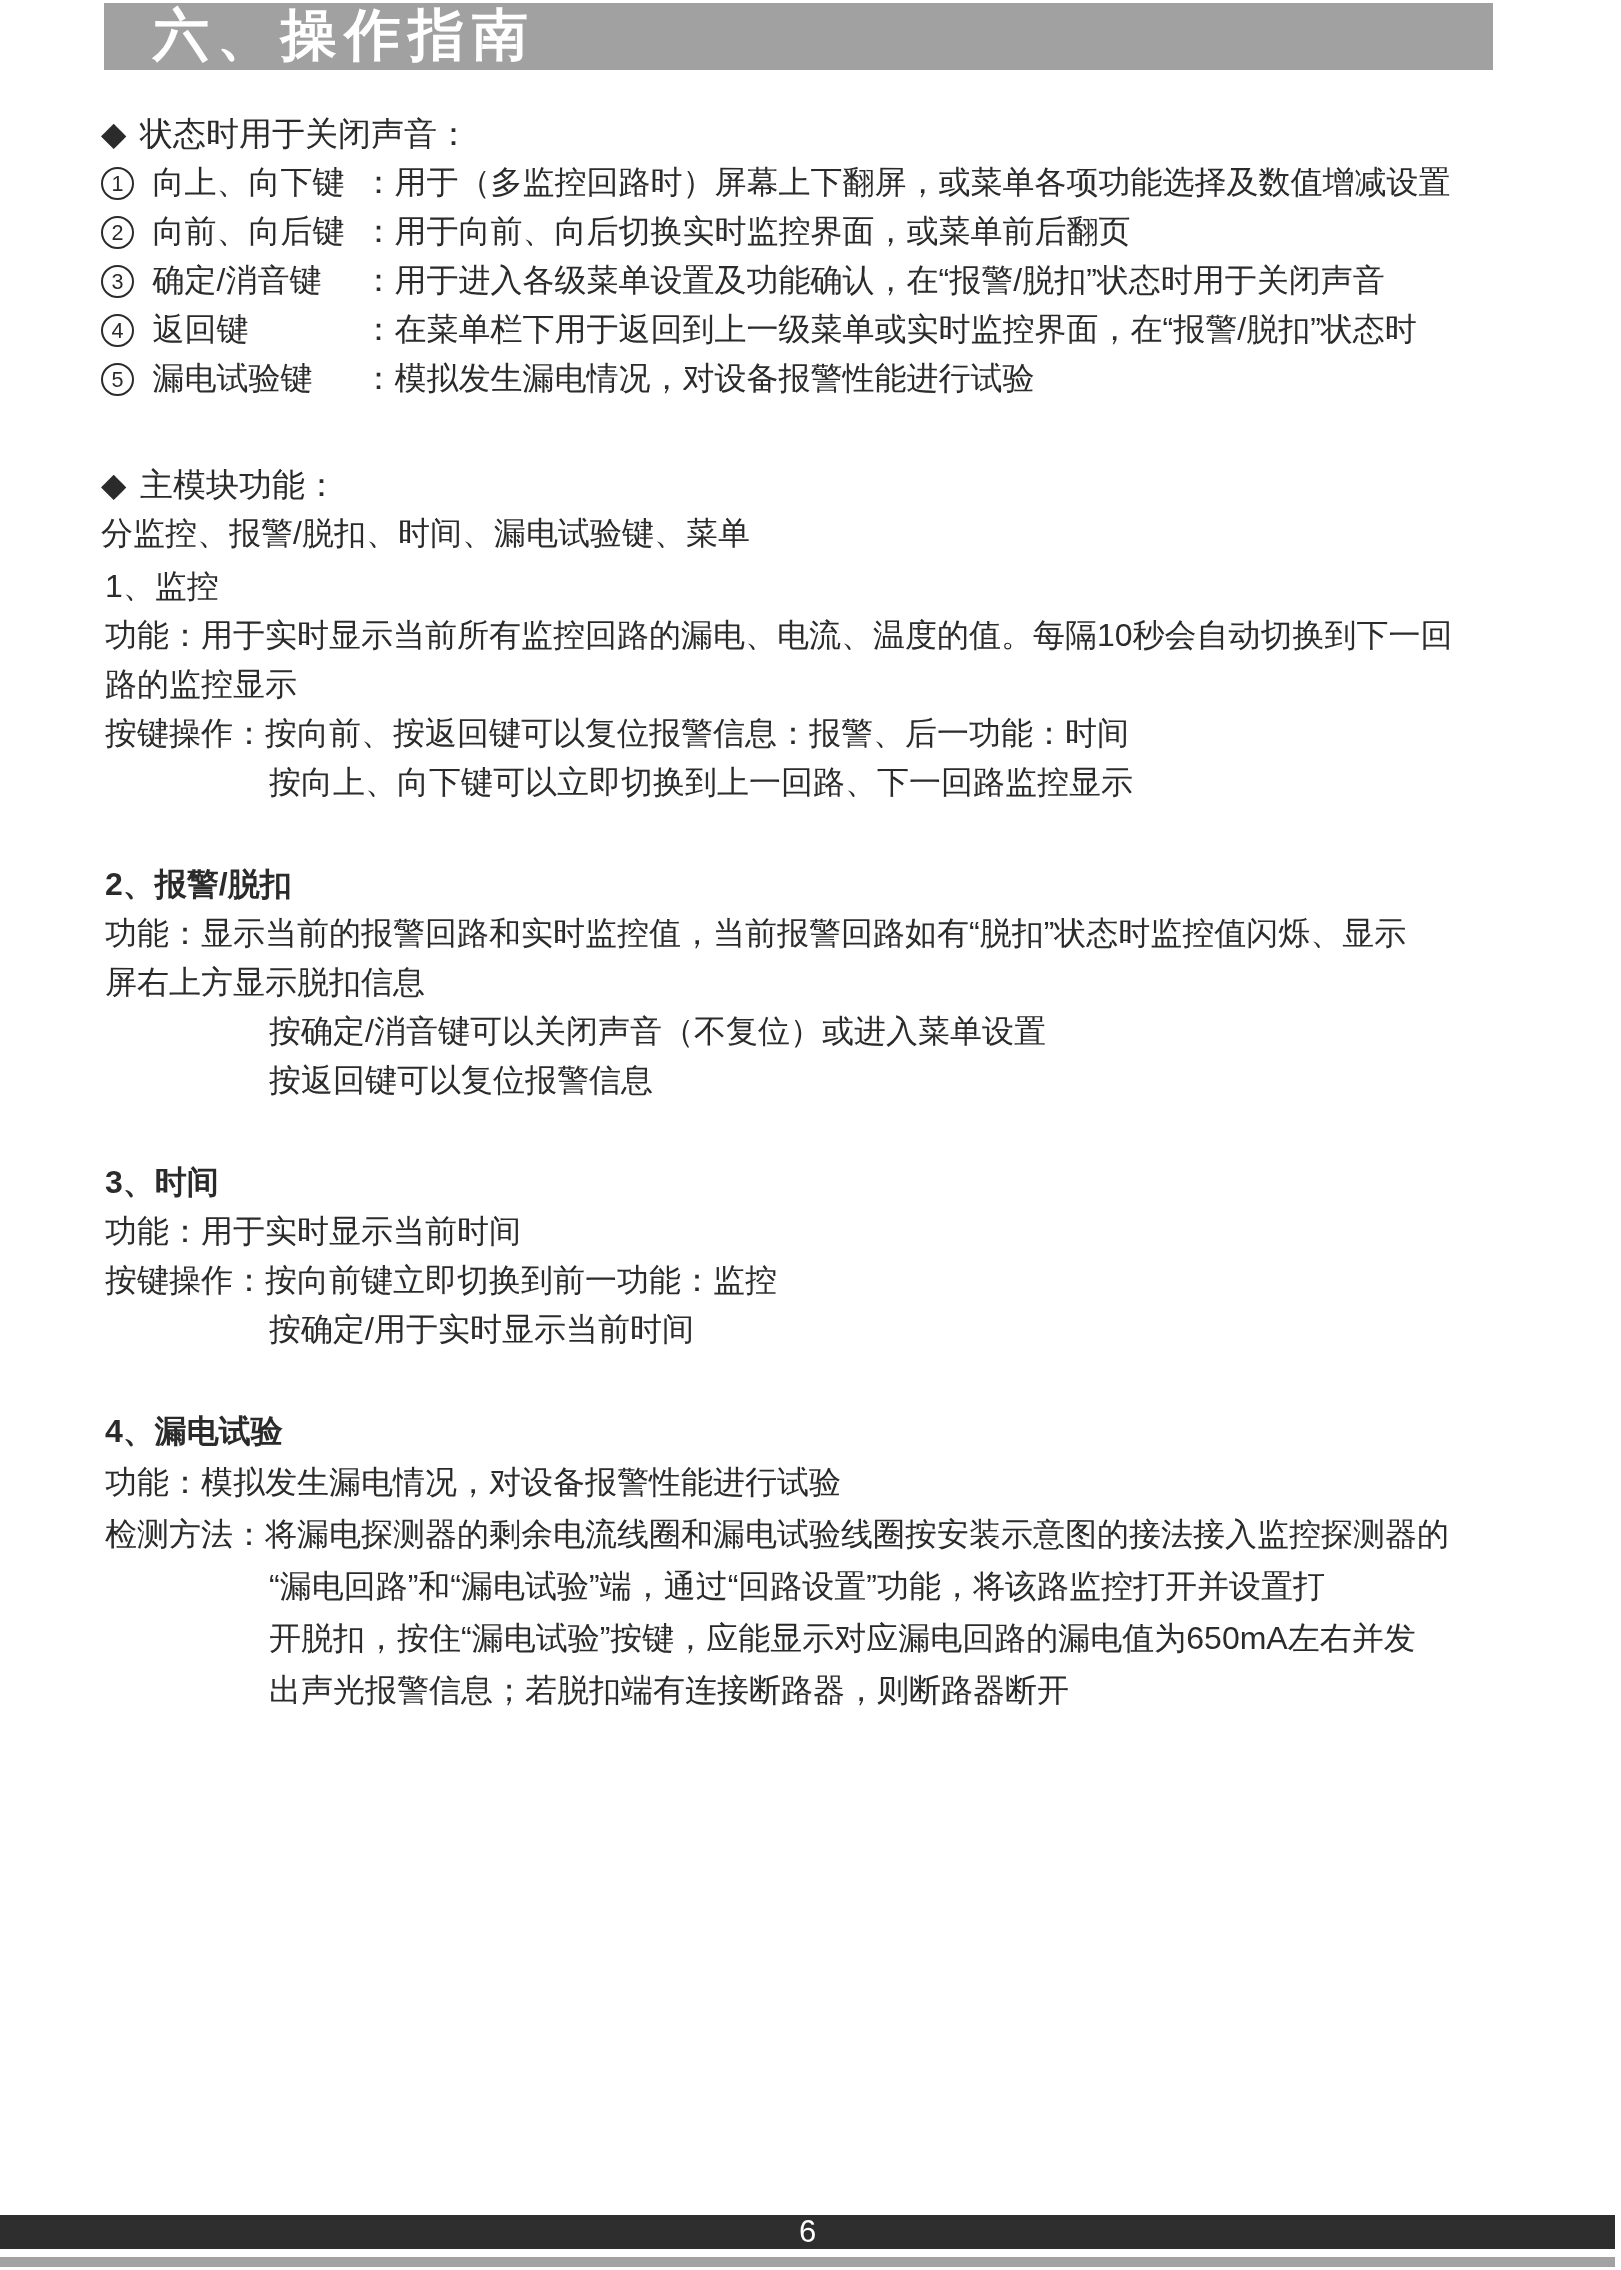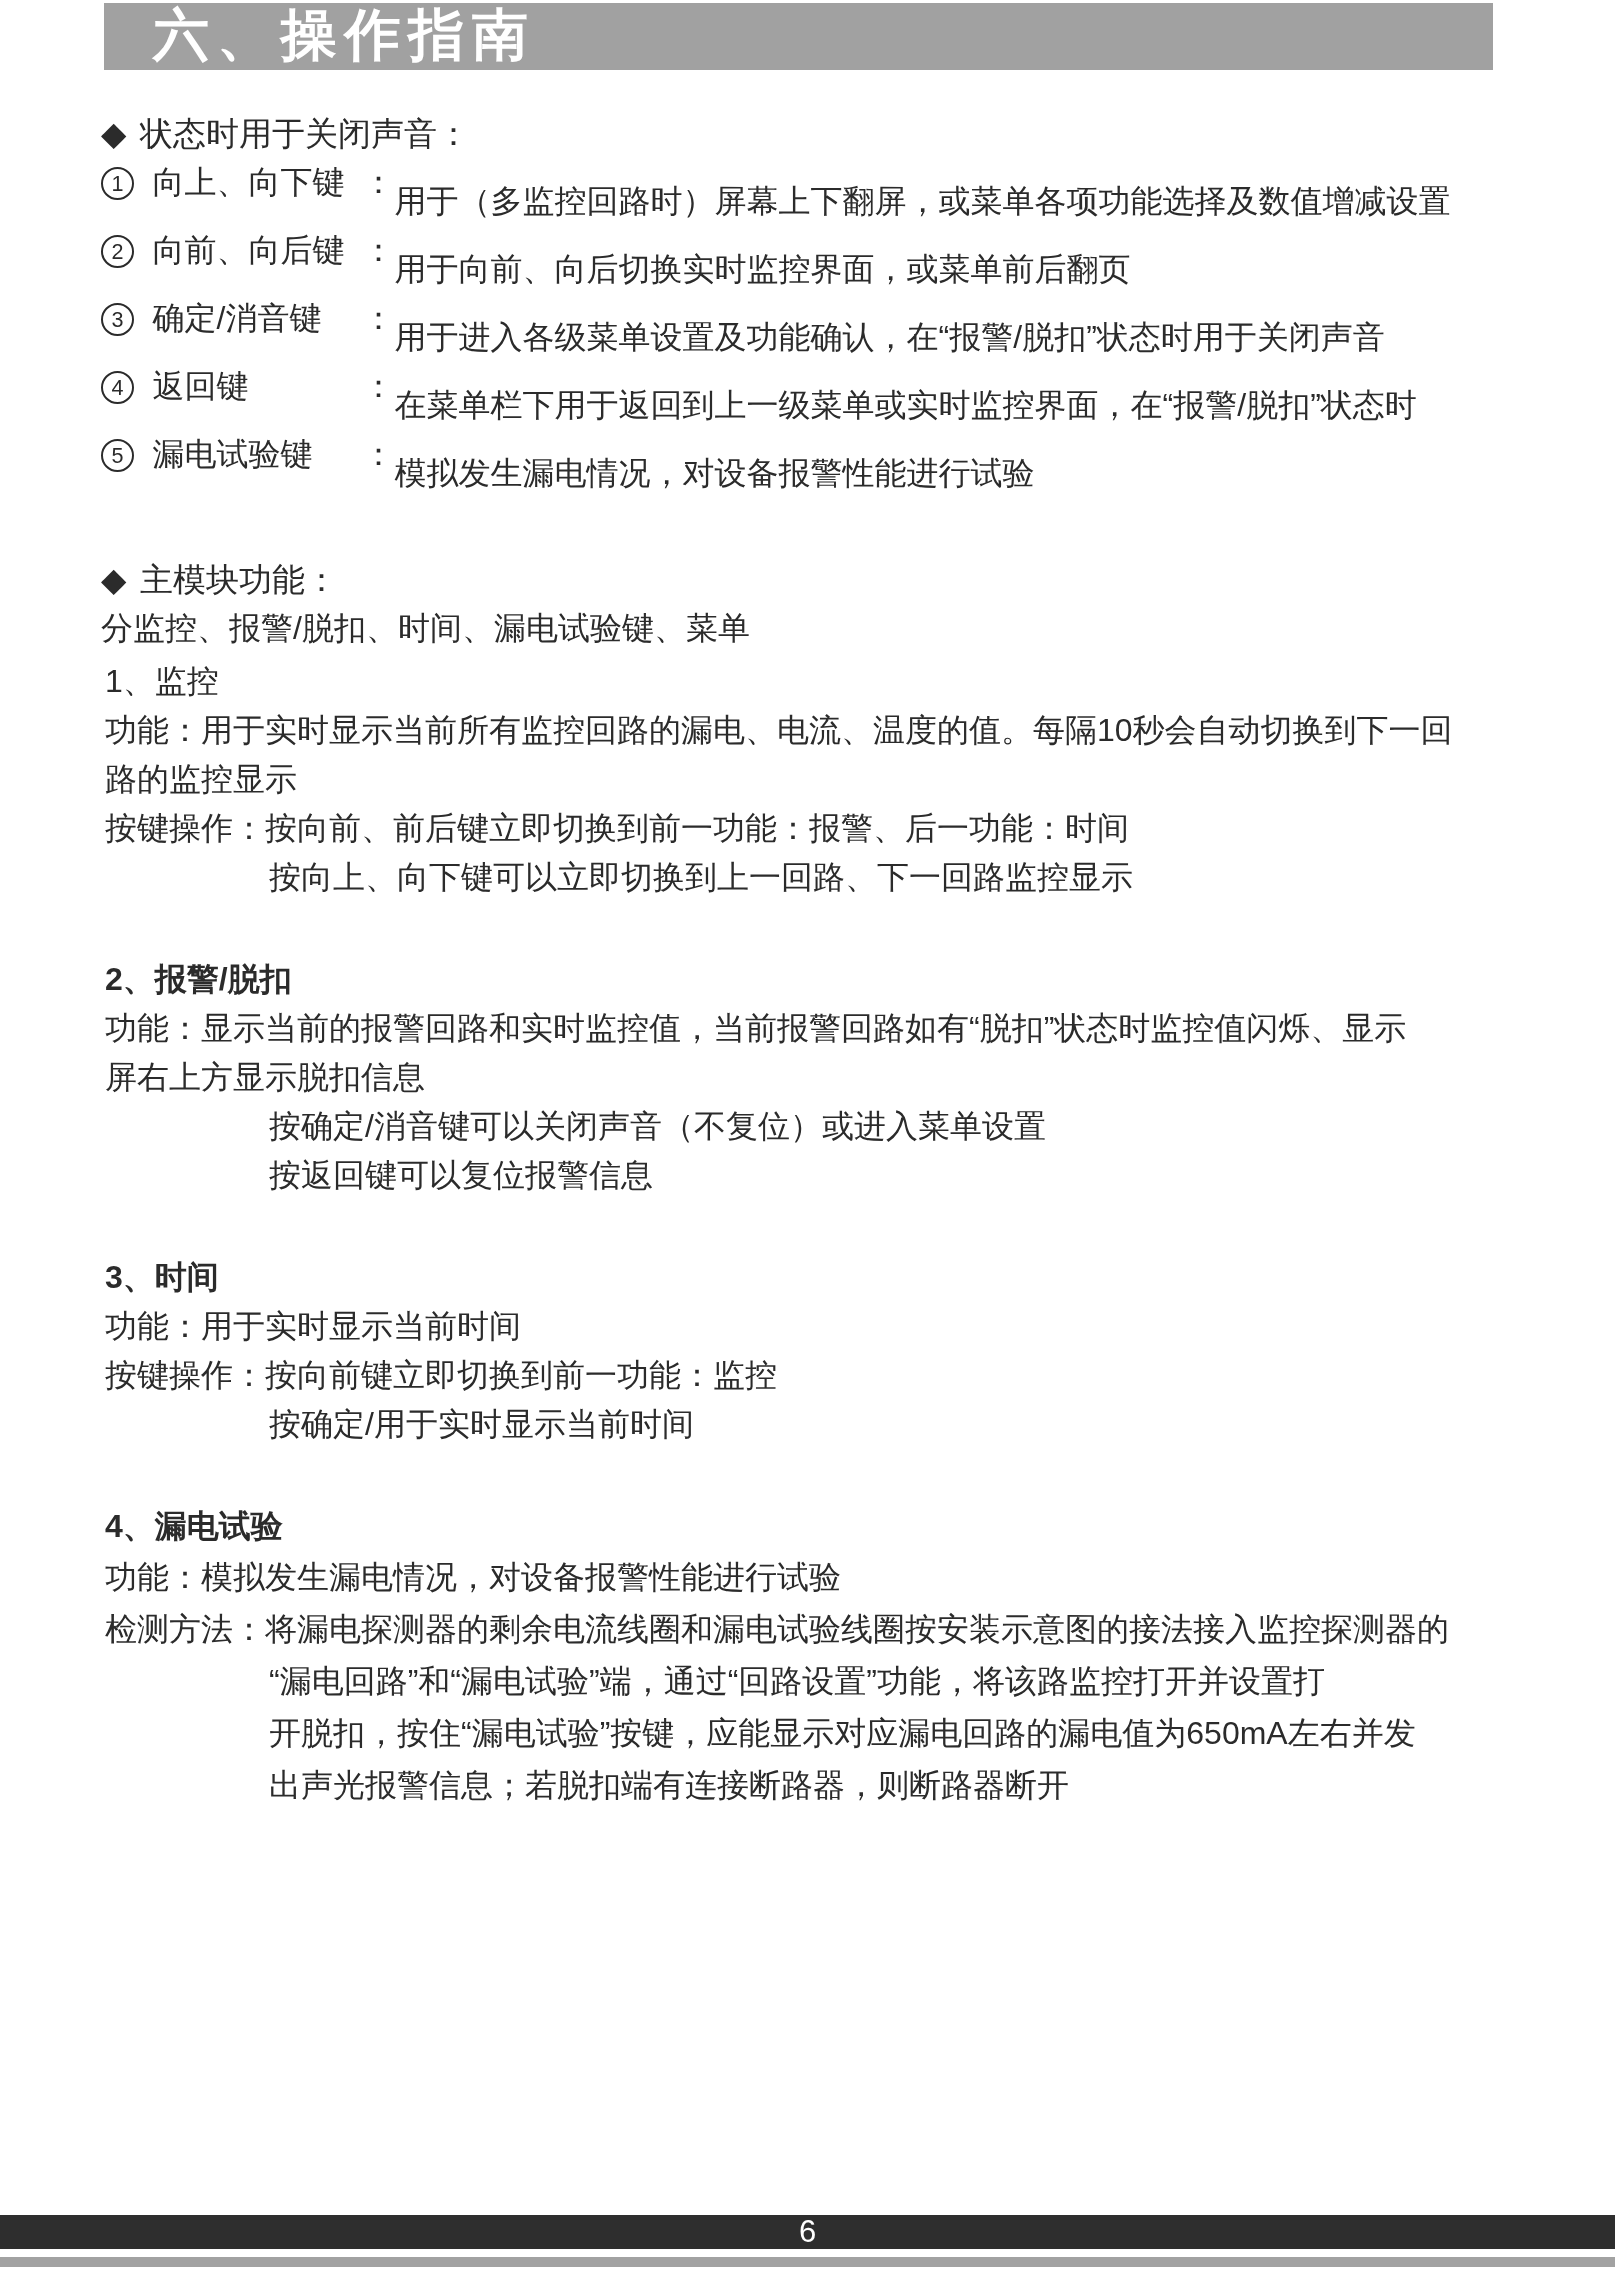--- a/index.html
+++ b/index.html
@@ -35,21 +35,21 @@
   
   .kf-row{display:flex;align-items:flex-start;white-space:nowrap;}
   .kf-circle{
     width:29px;height:29px;margin-top:8.8px;margin-right:18.6px;
     border:2.5px solid #2b2b2b;border-radius:50%;
     display:flex;align-items:center;justify-content:center;
     font-size:21.6px;line-height:21.6px;flex:0 0 auto;
   }
   .kf-label{width:210px;flex:0 0 auto;}
   .kf-colon{flex:0 0 auto;}
-  .kf-desc{flex:0 0 auto;margin-top:19px;}
+  .kf-desc{flex:0 0 auto;}
   .kf-cont{padding-left:290px;white-space:nowrap;}
   
   .module{margin:4px;}
   .mod-title{white-space:nowrap;}
   .mt-sm{margin-top:2.9px;}
   .mt-blk{margin-top:53px;font-weight:bold;}
   .cont{padding-left:164px;}
   .method .line{line-height:52px;}
   
   .page-num-bar{
@@ -129,21 +129,21 @@
     <div class="h2 gap-main">
       <span class="diamond">◆</span>
       <span>主模块功能：</span>
     </div>
     <div class="line">分监控、报警/脱扣、时间、漏电试验键、菜单</div>
 
     <section class="module">
       <div class="mod-title mt-sm">1、监控</div>
       <div class="line">功能：用于实时显示当前所有监控回路的漏电、电流、温度的值。每隔10秒会自动切换到下一回</div>
       <div class="line">路的监控显示</div>
-      <div class="line">按键操作：按向前、前后键立即切换到前一功能：报警、后一功能：时间</div>
+      <div class="line">按键操作：按向前、按返回键可以复位报警信息：报警、后一功能：时间</div>
       <div class="line cont">按向上、向下键可以立即切换到上一回路、下一回路监控显示</div>
     </section>
 
     <section class="module">
       <div class="mod-title mt-blk">2、报警/脱扣</div>
       <div class="line">功能：显示当前的报警回路和实时监控值，当前报警回路如有“脱扣”状态时监控值闪烁、显示</div>
       <div class="line">屏右上方显示脱扣信息</div>
       <div class="line cont">按确定/消音键可以关闭声音（不复位）或进入菜单设置</div>
       <div class="line cont">按返回键可以复位报警信息</div>
     </section>

